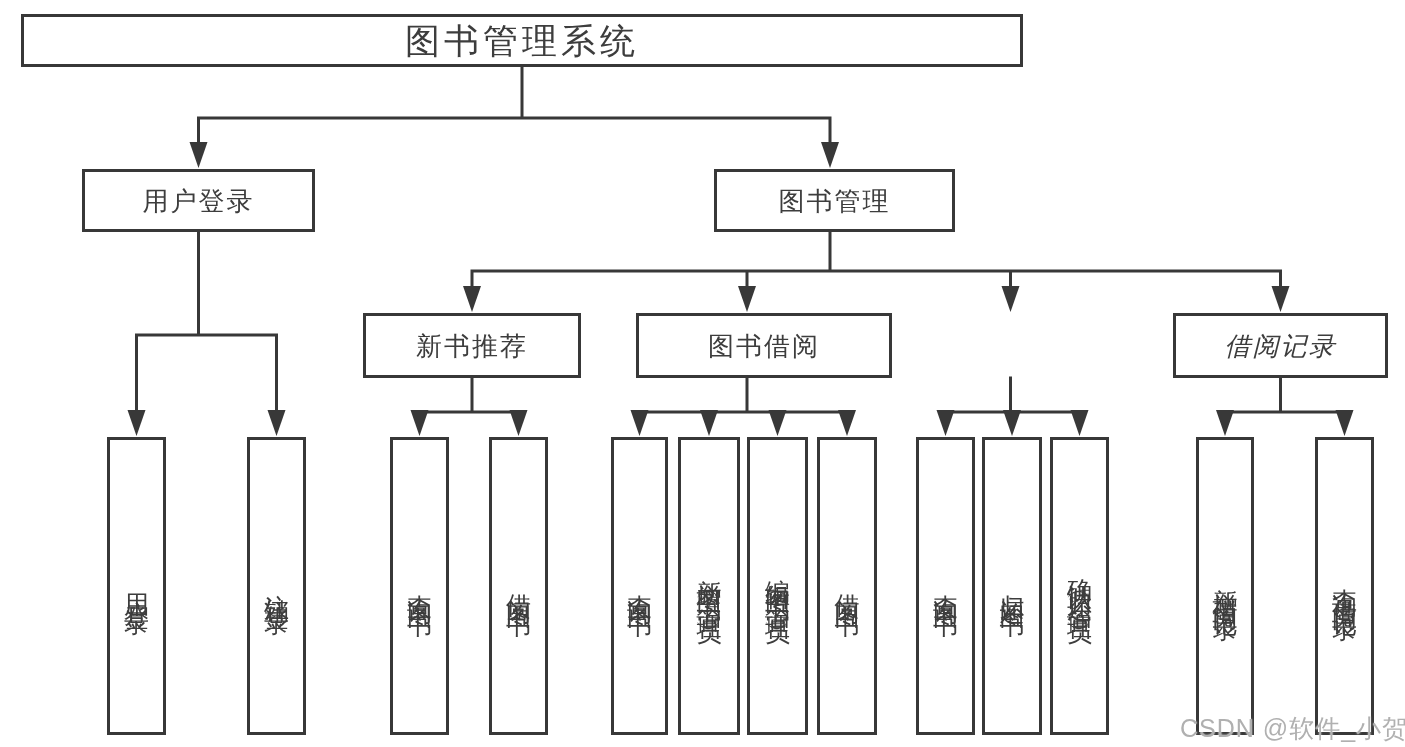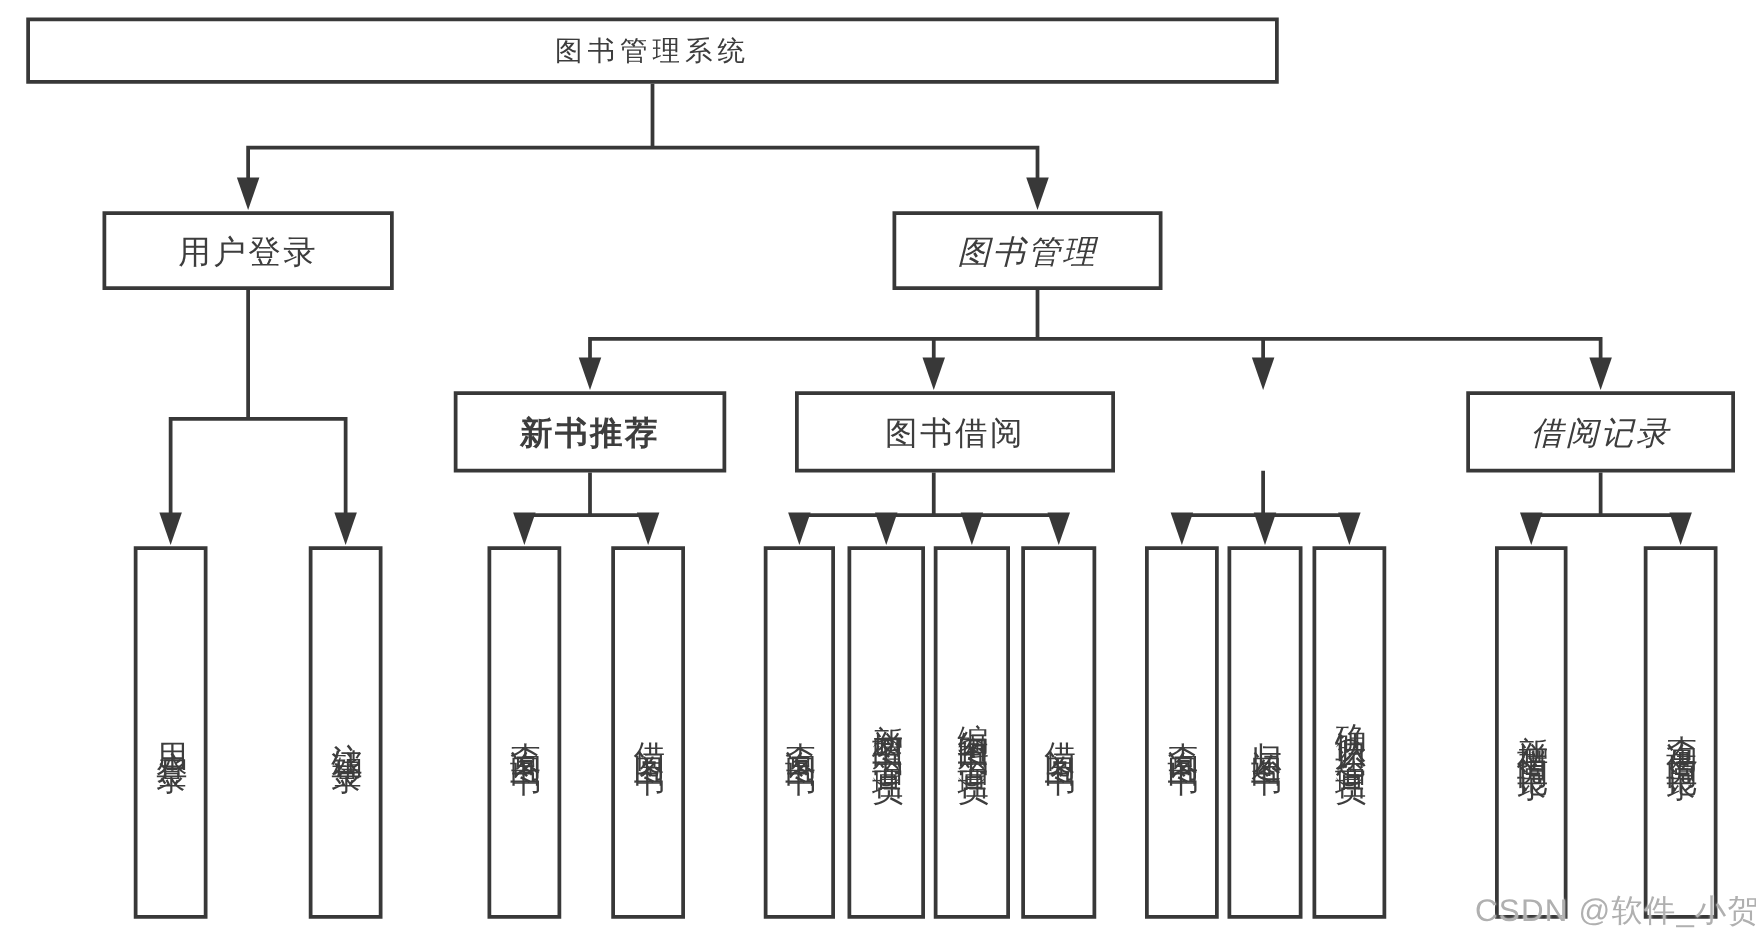--- a/index.html
+++ b/index.html
@@ -20,21 +20,21 @@
     align-items:center;
     justify-content:center;
   }
   .hlabel{
     font-size:26px;
     color:#3d3d3d;
     letter-spacing:2px;
     white-space:nowrap;
     line-height:1;
   }
-  .hlabel.big{font-size:22px;letter-spacing:4px;}
+  .hlabel.big{font-size:35px;letter-spacing:4px;}
   .vlabel{
     writing-mode:vertical-rl;
     text-orientation:mixed;
     font-size:25px;
     color:#3d3d3d;
     letter-spacing:6px;
     line-height:1;
   }
   .watermark{
     position:absolute;
@@ -87,25 +87,25 @@
     </g>
   </svg>
 
   <div class="box" style="left:21px;top:14px;width:1002px;height:53px;">
     <span class="hlabel big">图书管理系统</span>
   </div>
 
   <div class="box" style="left:82px;top:169px;width:233px;height:63px;">
     <span class="hlabel">用户登录</span>
   </div>
-  <div class="box" style="left:714px;top:169px;width:216px;height:63px;font-style:italic;">
+  <div class="box" style="left:714px;top:169px;width:241px;height:63px;">
     <span class="hlabel">图书管理</span>
   </div>
 
-  <div class="box" style="left:363px;top:313px;width:218px;height:65px;font-weight:bold;">
+  <div class="box" style="left:363px;top:313px;width:218px;height:65px;">
     <span class="hlabel">新书推荐</span>
   </div>
   <div class="box" style="left:636px;top:313px;width:256px;height:65px;">
     <span class="hlabel">图书借阅</span>
   </div>
   <div class="box" style="left:1173px;top:313px;width:215px;height:65px;font-style:italic;">
     <span class="hlabel">借阅记录</span>
   </div>
 
   <div class="box" style="left:107px;top:437px;width:59px;height:298px;">

